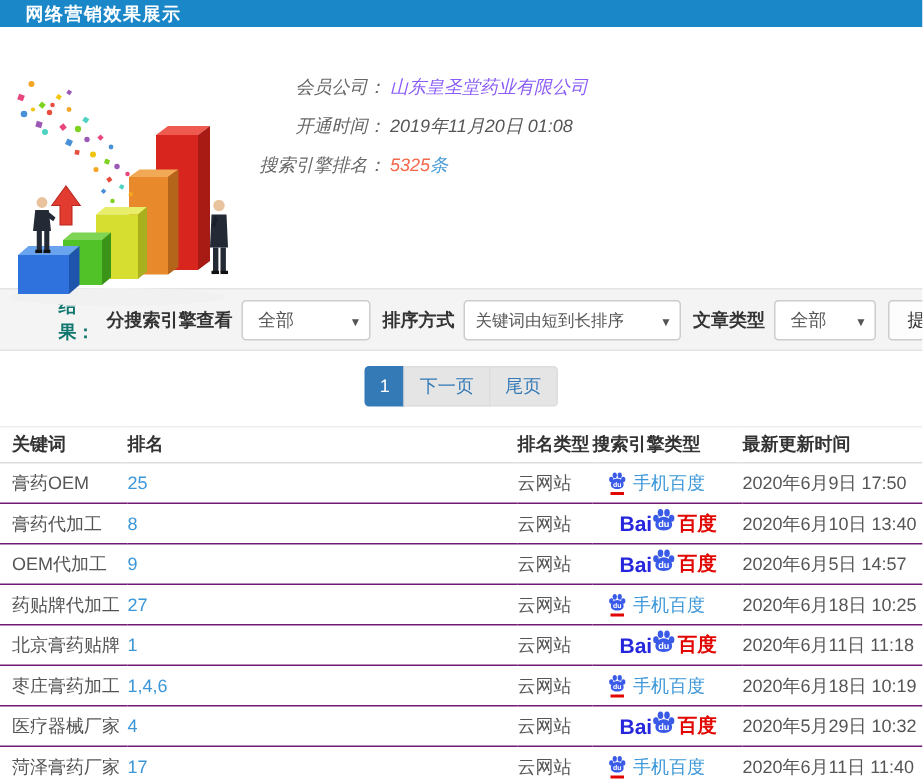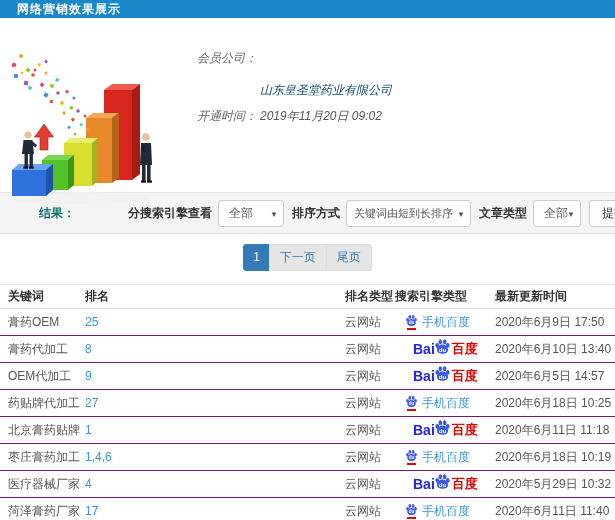--- a/index.html
+++ b/index.html
@@ -10,31 +10,31 @@
   
   .header-bar{height:18px;background:#1a87c8;display:flex;align-items:center;}
   .header-bar .title{color:#fff;font-weight:bold;font-size:12px;margin-left:17px;letter-spacing:1px;}
   
   .top-section{position:relative;height:174px;}
   .illus{position:absolute;left:0;top:30px;}
   .info-block{position:absolute;left:145px;top:34px;width:465px;}
   .info-row{display:flex;margin-bottom:13px;line-height:13px;font-style:italic;}
   .info-row .lbl{width:112px;text-align:right;color:#666;}
   .info-row .val{margin-left:3px;color:#555;}
-  .info-row .val.link{color:#0c4a6e;cursor:pointer;margin-top:32px;}
+  .info-row .val.link{color:#8b5cf6;cursor:pointer;}
   .info-row .num{color:#f4694c;}
   .info-row .suffix{color:#4a9bd6;}
   
   .filter-bar{height:40px;background:#f4f4f4;border-top:1px solid #e4e4e4;border-bottom:1px solid #e4e4e4;
     display:flex;align-items:center;overflow:hidden;}
   .filter-bar .result-lbl{margin-left:15px;font-weight:bold;color:#0f766e;padding-left:24px;}
   .filter-group{margin-left:auto;display:flex;align-items:center;margin-right:-24px;}
   .f-lbl{font-weight:bold;color:#333;margin:0 6px 0 8px;white-space:nowrap;}
   .sel{position:relative;background:#fff;border:1px solid #ccc;border-radius:3px;height:25px;
-    display:flex;align-items:center;padding:0 4px 0 10px;color:#555;white-space:nowrap;cursor:pointer;}
+    display:flex;align-items:center;padding:0 24px 0 10px;color:#555;white-space:nowrap;cursor:pointer;}
   .sel .caret{position:absolute;right:5px;top:9px;font-size:8px;color:#555;font-style:normal;}
   .sel.s1{width:50px;}
   .sel.s2{width:112px;font-size:11px;padding-left:7px;}
   .sel.s3{width:32px;}
   .submit-btn{margin-left:8px;width:50px;height:27px;background:#fdfdfd;border:1px solid #ccc;border-radius:3px;
     color:#333;font-size:12px;cursor:pointer;display:flex;align-items:center;justify-content:center;}
   
   .pagination{margin-top:10px;display:flex;justify-content:center;}
   .page-item{height:25px;line-height:25px;padding:0 10px;border:1px solid #ddd;background:#e5e5e5;
     color:#337ab7;cursor:pointer;margin-left:-1px;}
@@ -155,21 +155,25 @@
     </g>
   </svg>
 
   <div class="info-block">
       <div class="info-row">
         <span class="lbl">会员公司：</span>
         <span class="val link">山东皇圣堂药业有限公司</span>
       </div>
       <div class="info-row">
         <span class="lbl">开通时间：</span>
-        <span class="val">2019年11月20日 09:02</span>
+        <span class="val">2019年11月20日 01:08</span>
+      </div>
+      <div class="info-row">
+        <span class="lbl">搜索引擎排名：</span>
+        <span class="val"><span class="num">5325</span><span class="suffix">条</span></span>
       </div>
     </div>
 </div>
 
 <div class="filter-bar">
   <span class="result-lbl">结果：</span>
   <div class="filter-group">
     <span class="f-lbl">分搜索引擎查看</span>
     <div class="sel s1">
       <span>全部</span>

